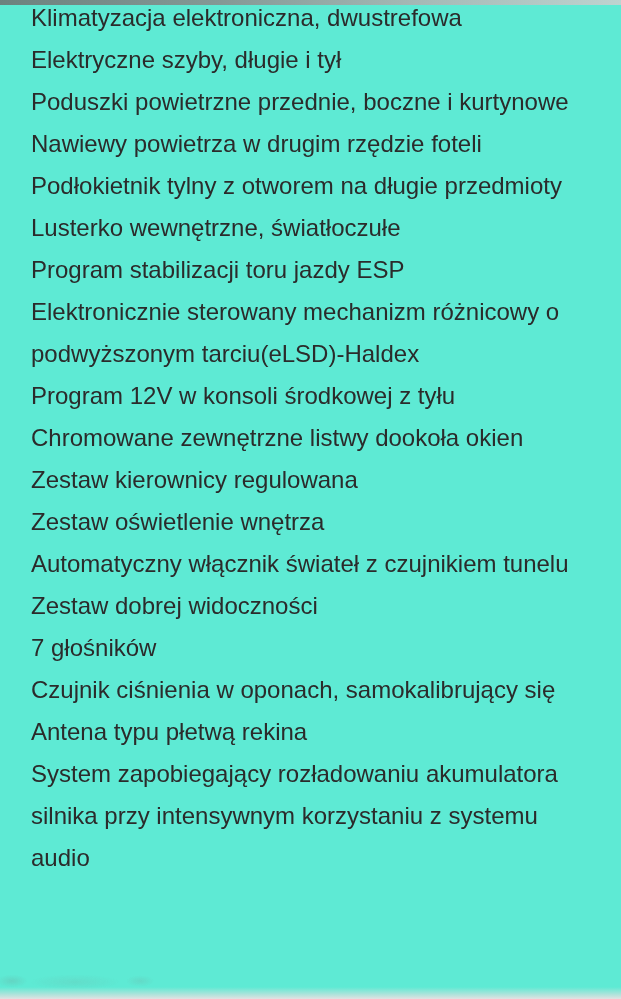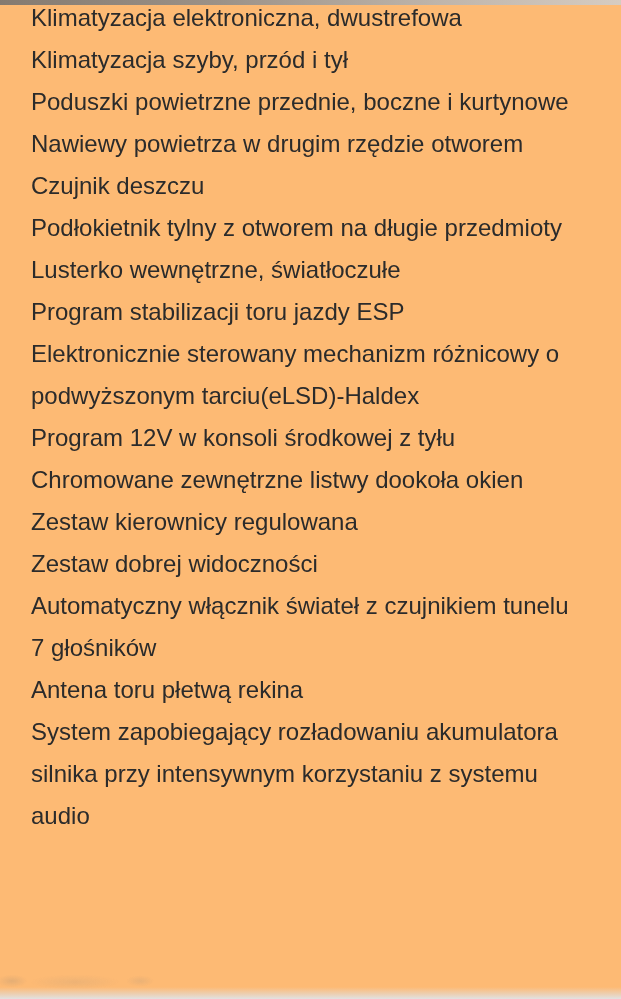--- a/index.html
+++ b/index.html
@@ -5,21 +5,21 @@
   html, body {
     margin: 0;
     padding: 0;
     background: #ffffff;
   }
   .page {
     position: relative;
     width: 621px;
     height: 999px;
     overflow: hidden;
-    background: #fdba74;
+    background: #5eead4;
     font-family: "Liberation Sans", "DejaVu Sans", sans-serif;
   }
   .top-edge-bar {
     position: absolute;
     top: 0;
     left: 0;
     width: 100%;
     height: 5px;
     background: linear-gradient(to right, #6f6f6f 0%, #8a8a8a 35%, #b3b3b3 70%, #cfcfcf 100%);
     opacity: 0.85;
@@ -63,36 +63,37 @@
 </style>
 </head>
 <body>
 
 <div class="page">
 
   <div class="top-edge-bar"></div>
 
   <div class="equipment-list">
     <div class="equipment-item">Klimatyzacja elektroniczna, dwustrefowa</div>
-    <div class="equipment-item">Klimatyzacja szyby, przód i tył</div>
+    <div class="equipment-item">Elektryczne szyby, długie i tył</div>
     <div class="equipment-item">Poduszki powietrzne przednie, boczne i kurtynowe</div>
-    <div class="equipment-item">Nawiewy powietrza w drugim rzędzie otworem</div>
-    <div class="equipment-item">Czujnik deszczu</div>
+    <div class="equipment-item">Nawiewy powietrza w drugim rzędzie foteli</div>
     <div class="equipment-item">Podłokietnik tylny z otworem na długie przedmioty</div>
     <div class="equipment-item">Lusterko wewnętrzne, światłoczułe</div>
     <div class="equipment-item">Program stabilizacji toru jazdy ESP</div>
     <div class="equipment-item">Elektronicznie sterowany mechanizm różnicowy o
 podwyższonym tarciu(eLSD)-Haldex</div>
     <div class="equipment-item">Program 12V w konsoli środkowej z tyłu</div>
     <div class="equipment-item">Chromowane zewnętrzne listwy dookoła okien</div>
     <div class="equipment-item">Zestaw kierownicy regulowana</div>
+    <div class="equipment-item">Zestaw oświetlenie wnętrza</div>
+    <div class="equipment-item">Automatyczny włącznik świateł z czujnikiem tunelu</div>
     <div class="equipment-item">Zestaw dobrej widoczności</div>
-    <div class="equipment-item">Automatyczny włącznik świateł z czujnikiem tunelu</div>
     <div class="equipment-item">7 głośników</div>
-    <div class="equipment-item">Antena toru płetwą rekina</div>
+    <div class="equipment-item">Czujnik ciśnienia w oponach, samokalibrujący się</div>
+    <div class="equipment-item">Antena typu płetwą rekina</div>
     <div class="equipment-item">System zapobiegający rozładowaniu akumulatora
 silnika przy intensywnym korzystaniu z systemu
 audio</div>
   </div>
 
   <div class="watermark"></div>
 
   <div class="bottom-fade"></div>
 
 </div>

